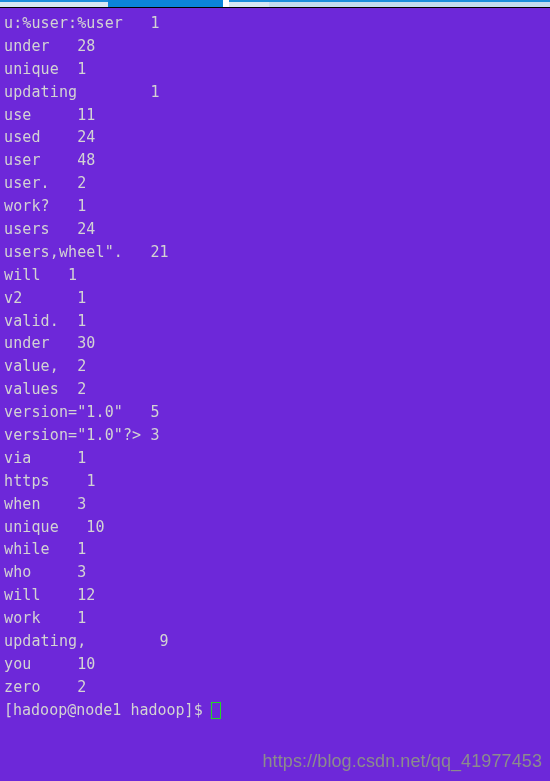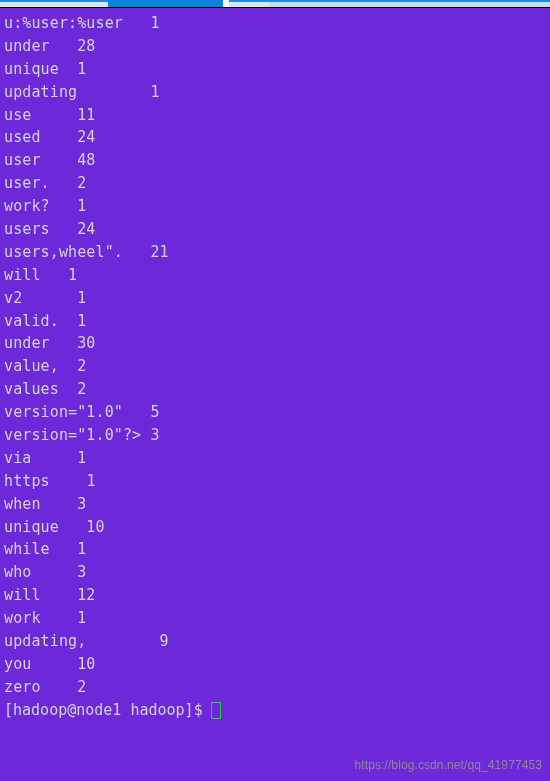--- a/index.html
+++ b/index.html
@@ -84,21 +84,21 @@
     margin-left: 8px;
     vertical-align: middle;
   }
 
   
   #watermark {
     position: absolute;
     right: 8px;
     bottom: 9px;
     font-family: "Liberation Sans", "DejaVu Sans", sans-serif;
-    font-size: 12px;
+    font-size: 18px;
     color: #8c8c8c;
     letter-spacing: 0.1px;
     white-space: pre;
     pointer-events: none;
   }
 </style>
 </head>
 <body>
 
 <div id="top-strip">

